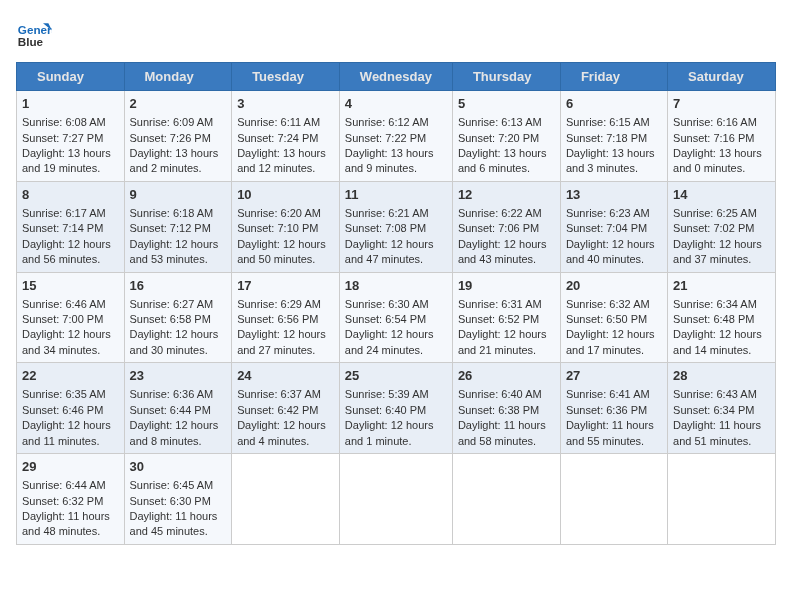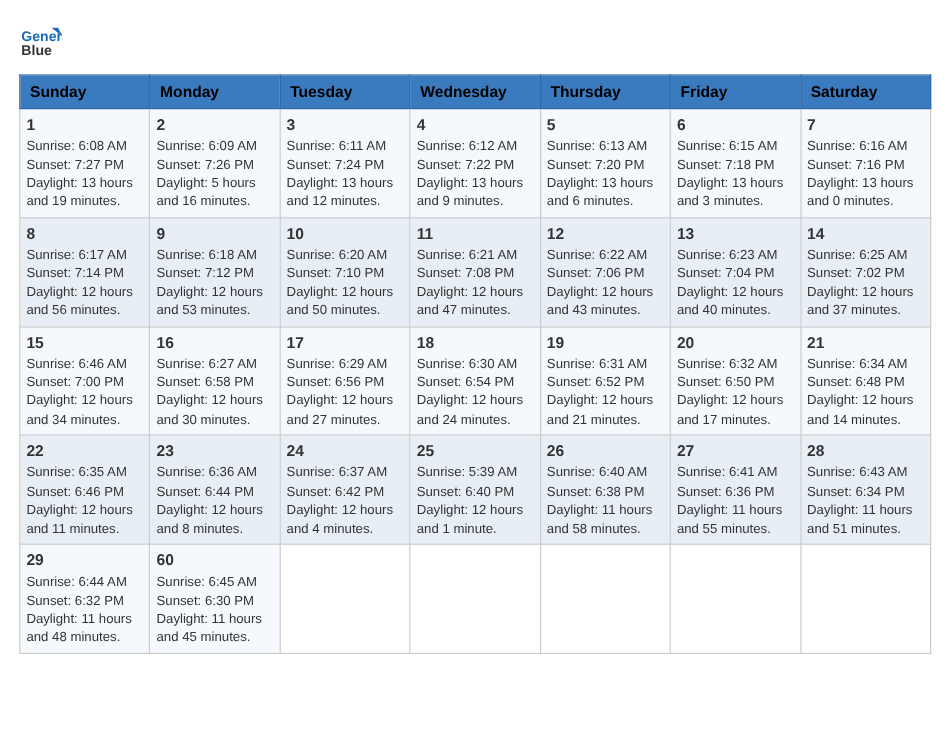--- a/index.html
+++ b/index.html
@@ -39,22 +39,22 @@
       margin-top: 2px;
     }
     .calendar {
       width: 100%;
       border-collapse: collapse;
       margin-top: 10px;
       font-size: 11px;
     }
     .calendar thead th {
       background: #3a7abf;
-      color: #000000;
-      padding: 6px 8px;
+      color: #e5e5e5;
+      padding: 6px 20px;
       text-align: left;
       font-size: 13px;
       font-weight: bold;
       border: 1px solid #2e6aa8;
     }
     .calendar tbody td {
       vertical-align: top;
       border: 1px solid #ccc;
       padding: 4px 5px;
       width: calc(100%/7);
@@ -104,21 +104,21 @@
         <th>Tuesday</th>
         <th>Wednesday</th>
         <th>Thursday</th>
         <th>Friday</th>
         <th>Saturday</th>
       </tr>
   </thead>
   <tbody id="calendar-body">
       <tr>
         <td><span class="day-num">1</span><span>Sunrise: 6:08 AM</span><br><span>Sunset: 7:27 PM</span><br><span>Daylight: 13 hours and 19 minutes.</span></td>
-        <td><span class="day-num">2</span><span>Sunrise: 6:09 AM</span><br><span>Sunset: 7:26 PM</span><br><span>Daylight: 5 hours and 16 minutes.</span></td>
+        <td><span class="day-num">2</span><span>Sunrise: 6:09 AM</span><br><span>Sunset: 7:26 PM</span><br><span>Daylight: 13 hours and 2 minutes.</span></td>
         <td><span class="day-num">3</span><span>Sunrise: 6:11 AM</span><br><span>Sunset: 7:24 PM</span><br><span>Daylight: 13 hours and 12 minutes.</span></td>
         <td><span class="day-num">4</span><span>Sunrise: 6:12 AM</span><br><span>Sunset: 7:22 PM</span><br><span>Daylight: 13 hours and 9 minutes.</span></td>
         <td><span class="day-num">5</span><span>Sunrise: 6:13 AM</span><br><span>Sunset: 7:20 PM</span><br><span>Daylight: 13 hours and 6 minutes.</span></td>
         <td><span class="day-num">6</span><span>Sunrise: 6:15 AM</span><br><span>Sunset: 7:18 PM</span><br><span>Daylight: 13 hours and 3 minutes.</span></td>
         <td><span class="day-num">7</span><span>Sunrise: 6:16 AM</span><br><span>Sunset: 7:16 PM</span><br><span>Daylight: 13 hours and 0 minutes.</span></td>
       </tr>
       <tr>
         <td><span class="day-num">8</span><span>Sunrise: 6:17 AM</span><br><span>Sunset: 7:14 PM</span><br><span>Daylight: 12 hours and 56 minutes.</span></td>
         <td><span class="day-num">9</span><span>Sunrise: 6:18 AM</span><br><span>Sunset: 7:12 PM</span><br><span>Daylight: 12 hours and 53 minutes.</span></td>
         <td><span class="day-num">10</span><span>Sunrise: 6:20 AM</span><br><span>Sunset: 7:10 PM</span><br><span>Daylight: 12 hours and 50 minutes.</span></td>
@@ -140,21 +140,21 @@
         <td><span class="day-num">22</span><span>Sunrise: 6:35 AM</span><br><span>Sunset: 6:46 PM</span><br><span>Daylight: 12 hours and 11 minutes.</span></td>
         <td><span class="day-num">23</span><span>Sunrise: 6:36 AM</span><br><span>Sunset: 6:44 PM</span><br><span>Daylight: 12 hours and 8 minutes.</span></td>
         <td><span class="day-num">24</span><span>Sunrise: 6:37 AM</span><br><span>Sunset: 6:42 PM</span><br><span>Daylight: 12 hours and 4 minutes.</span></td>
         <td><span class="day-num">25</span><span>Sunrise: 5:39 AM</span><br><span>Sunset: 6:40 PM</span><br><span>Daylight: 12 hours and 1 minute.</span></td>
         <td><span class="day-num">26</span><span>Sunrise: 6:40 AM</span><br><span>Sunset: 6:38 PM</span><br><span>Daylight: 11 hours and 58 minutes.</span></td>
         <td><span class="day-num">27</span><span>Sunrise: 6:41 AM</span><br><span>Sunset: 6:36 PM</span><br><span>Daylight: 11 hours and 55 minutes.</span></td>
         <td><span class="day-num">28</span><span>Sunrise: 6:43 AM</span><br><span>Sunset: 6:34 PM</span><br><span>Daylight: 11 hours and 51 minutes.</span></td>
       </tr>
       <tr>
         <td><span class="day-num">29</span><span>Sunrise: 6:44 AM</span><br><span>Sunset: 6:32 PM</span><br><span>Daylight: 11 hours and 48 minutes.</span></td>
-        <td><span class="day-num">60</span><span>Sunrise: 6:45 AM</span><br><span>Sunset: 6:30 PM</span><br><span>Daylight: 11 hours and 45 minutes.</span></td>
+        <td><span class="day-num">30</span><span>Sunrise: 6:45 AM</span><br><span>Sunset: 6:30 PM</span><br><span>Daylight: 11 hours and 45 minutes.</span></td>
         <td class="empty-cell"></td>
         <td class="empty-cell"></td>
         <td class="empty-cell"></td>
         <td class="empty-cell"></td>
         <td class="empty-cell"></td>
       </tr>
     </tbody>
 </table>
 
 </body></html>

